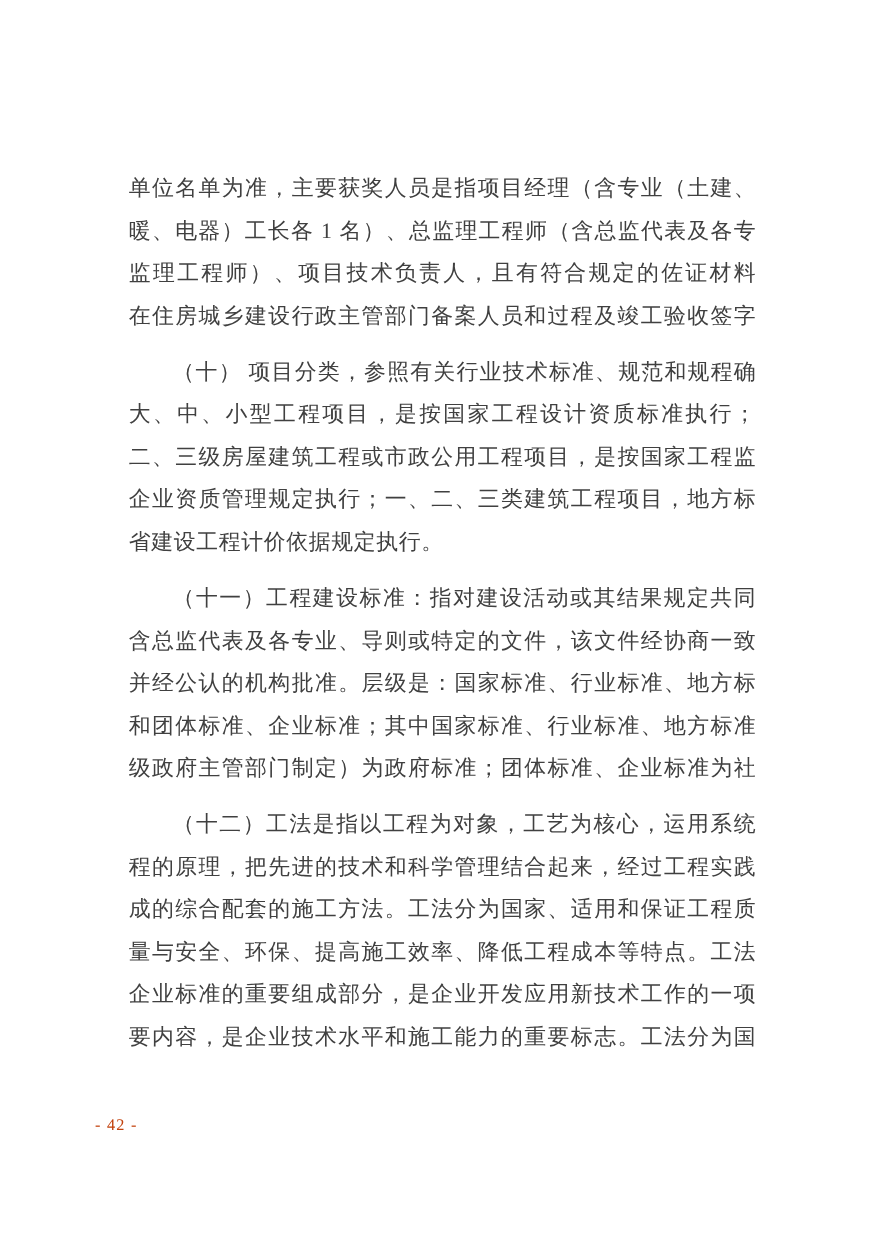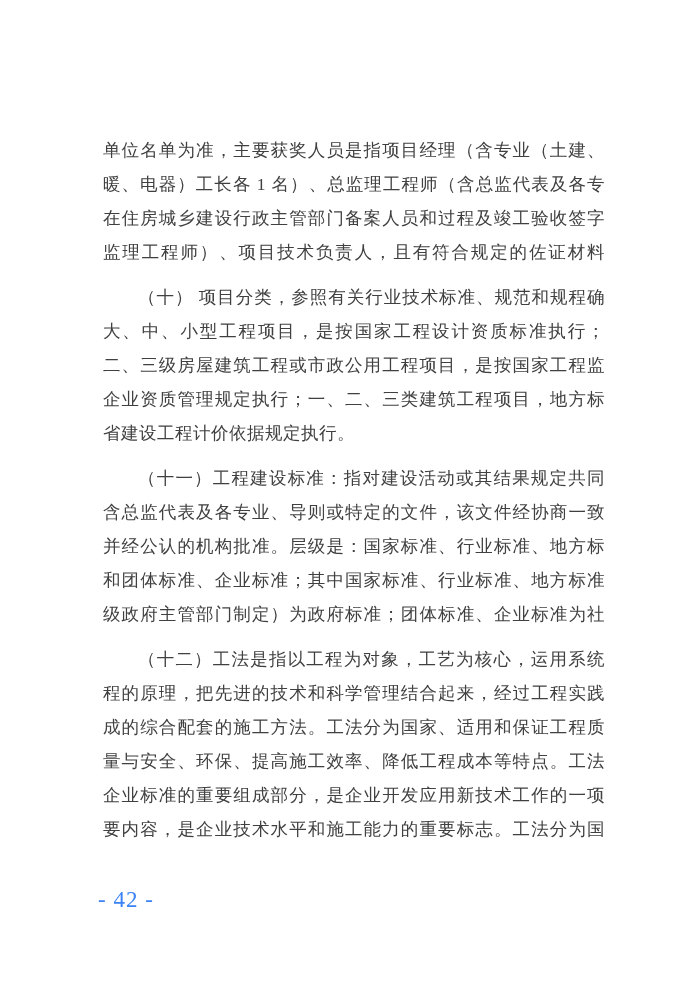--- a/index.html
+++ b/index.html
@@ -42,38 +42,38 @@
     text-align: justify;
     text-align-last: justify;
     text-justify: inter-character;
     white-space: normal;
   }
   .line.indent {
     text-indent: 2em;
   }
   .page-number {
     position: absolute;
-    left: 98px;
+    left: 76px;
     top: 890px;
-    font-size: 23px;
+    font-size: 13px;
     line-height: 20px;
-    color: #3b82f6;
+    color: #c2410c;
     letter-spacing: 1px;
   }
 </style>
 </head>
 <body>
 
 <div class="page">
   <div class="text-block">
       <div class="paragraph">
         <div class="line fill">单位名单为准，主要获奖人员是指项目经理（含专业（土建、水</div>
         <div class="line fill">暖、电器）工长各 1 名）、总监理工程师（含总监代表及各专业</div>
+        <div class="line fill">监理工程师）、项目技术负责人，且有符合规定的佐证材料（如</div>
         <div class="line fill">在住房城乡建设行政主管部门备案人员和过程及竣工验收签字</div>
-        <div class="line fill">监理工程师）、项目技术负责人，且有符合规定的佐证材料（如</div>
       </div>
       <div class="paragraph">
         <div class="line fill indent">（十） 项目分类，参照有关行业技术标准、规范和规程确定，</div>
         <div class="line fill">大、中、小型工程项目，是按国家工程设计资质标准执行；一、</div>
         <div class="line fill">二、三级房屋建筑工程或市政公用工程项目，是按国家工程监理</div>
         <div class="line fill">企业资质管理规定执行；一、二、三类建筑工程项目，地方标准</div>
         <div class="line">省建设工程计价依据规定执行。</div>
       </div>
       <div class="paragraph">
         <div class="line fill indent">（十一）工程建设标准：指对建设活动或其结果规定共同的</div>

